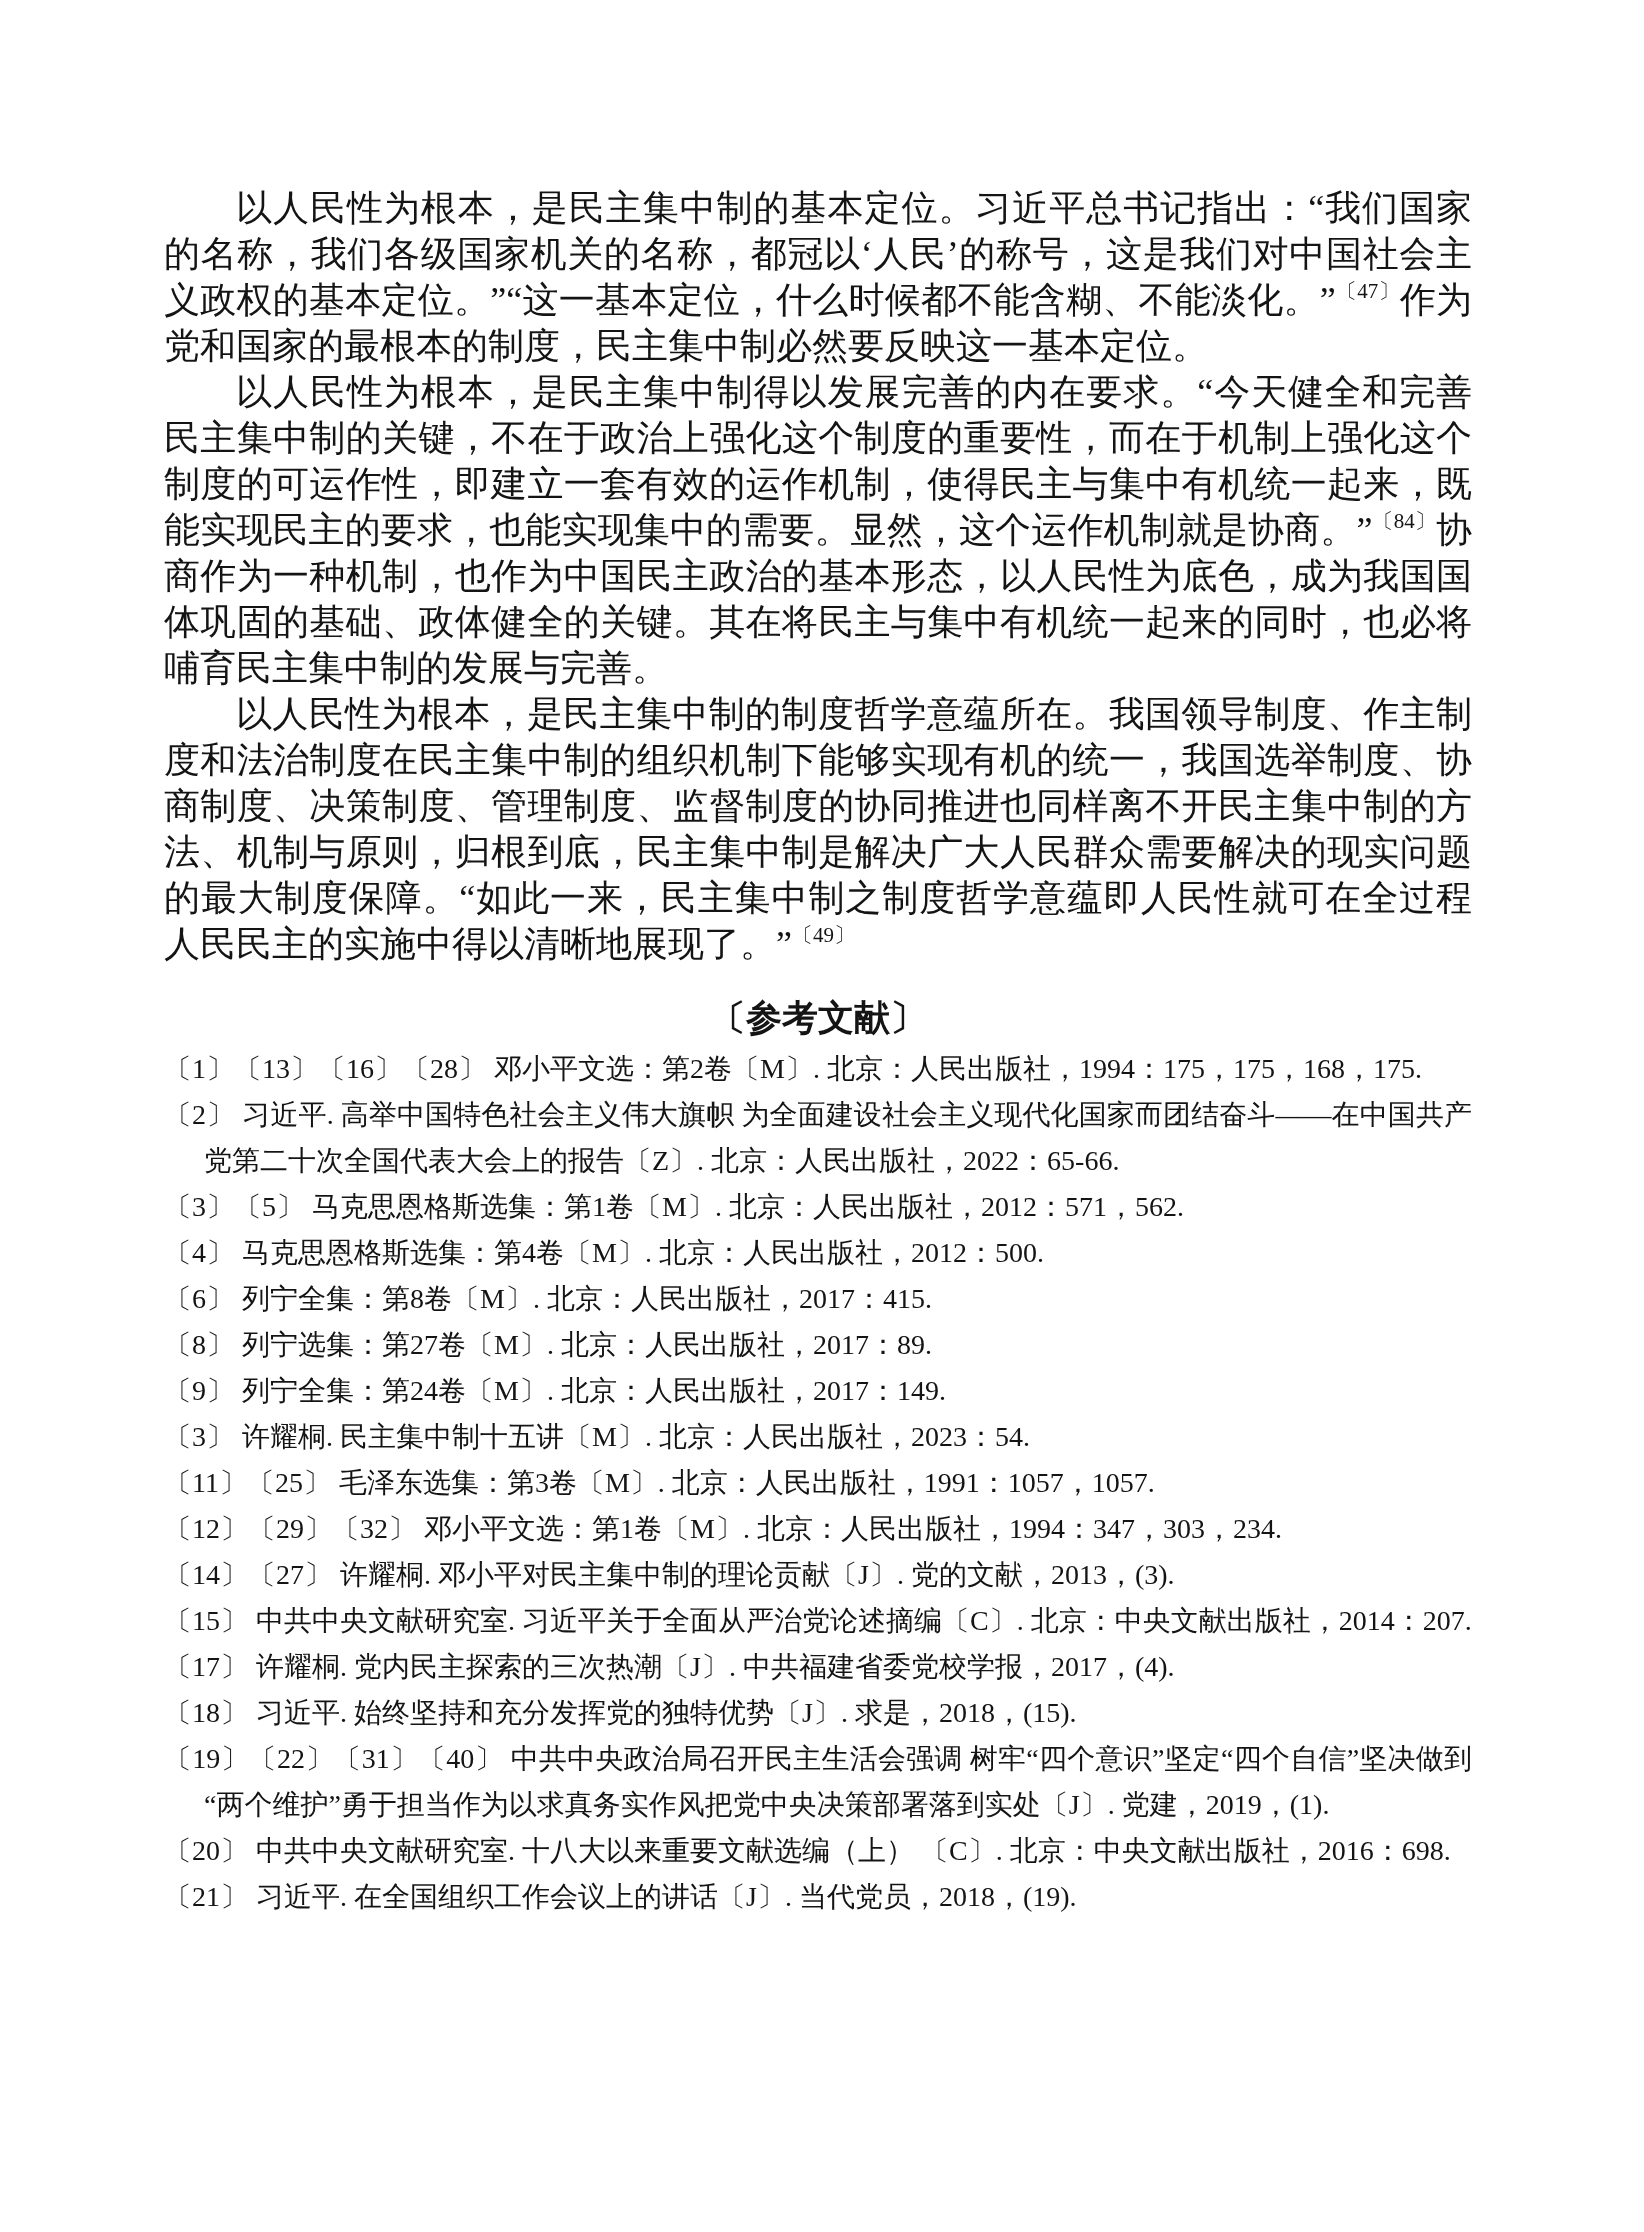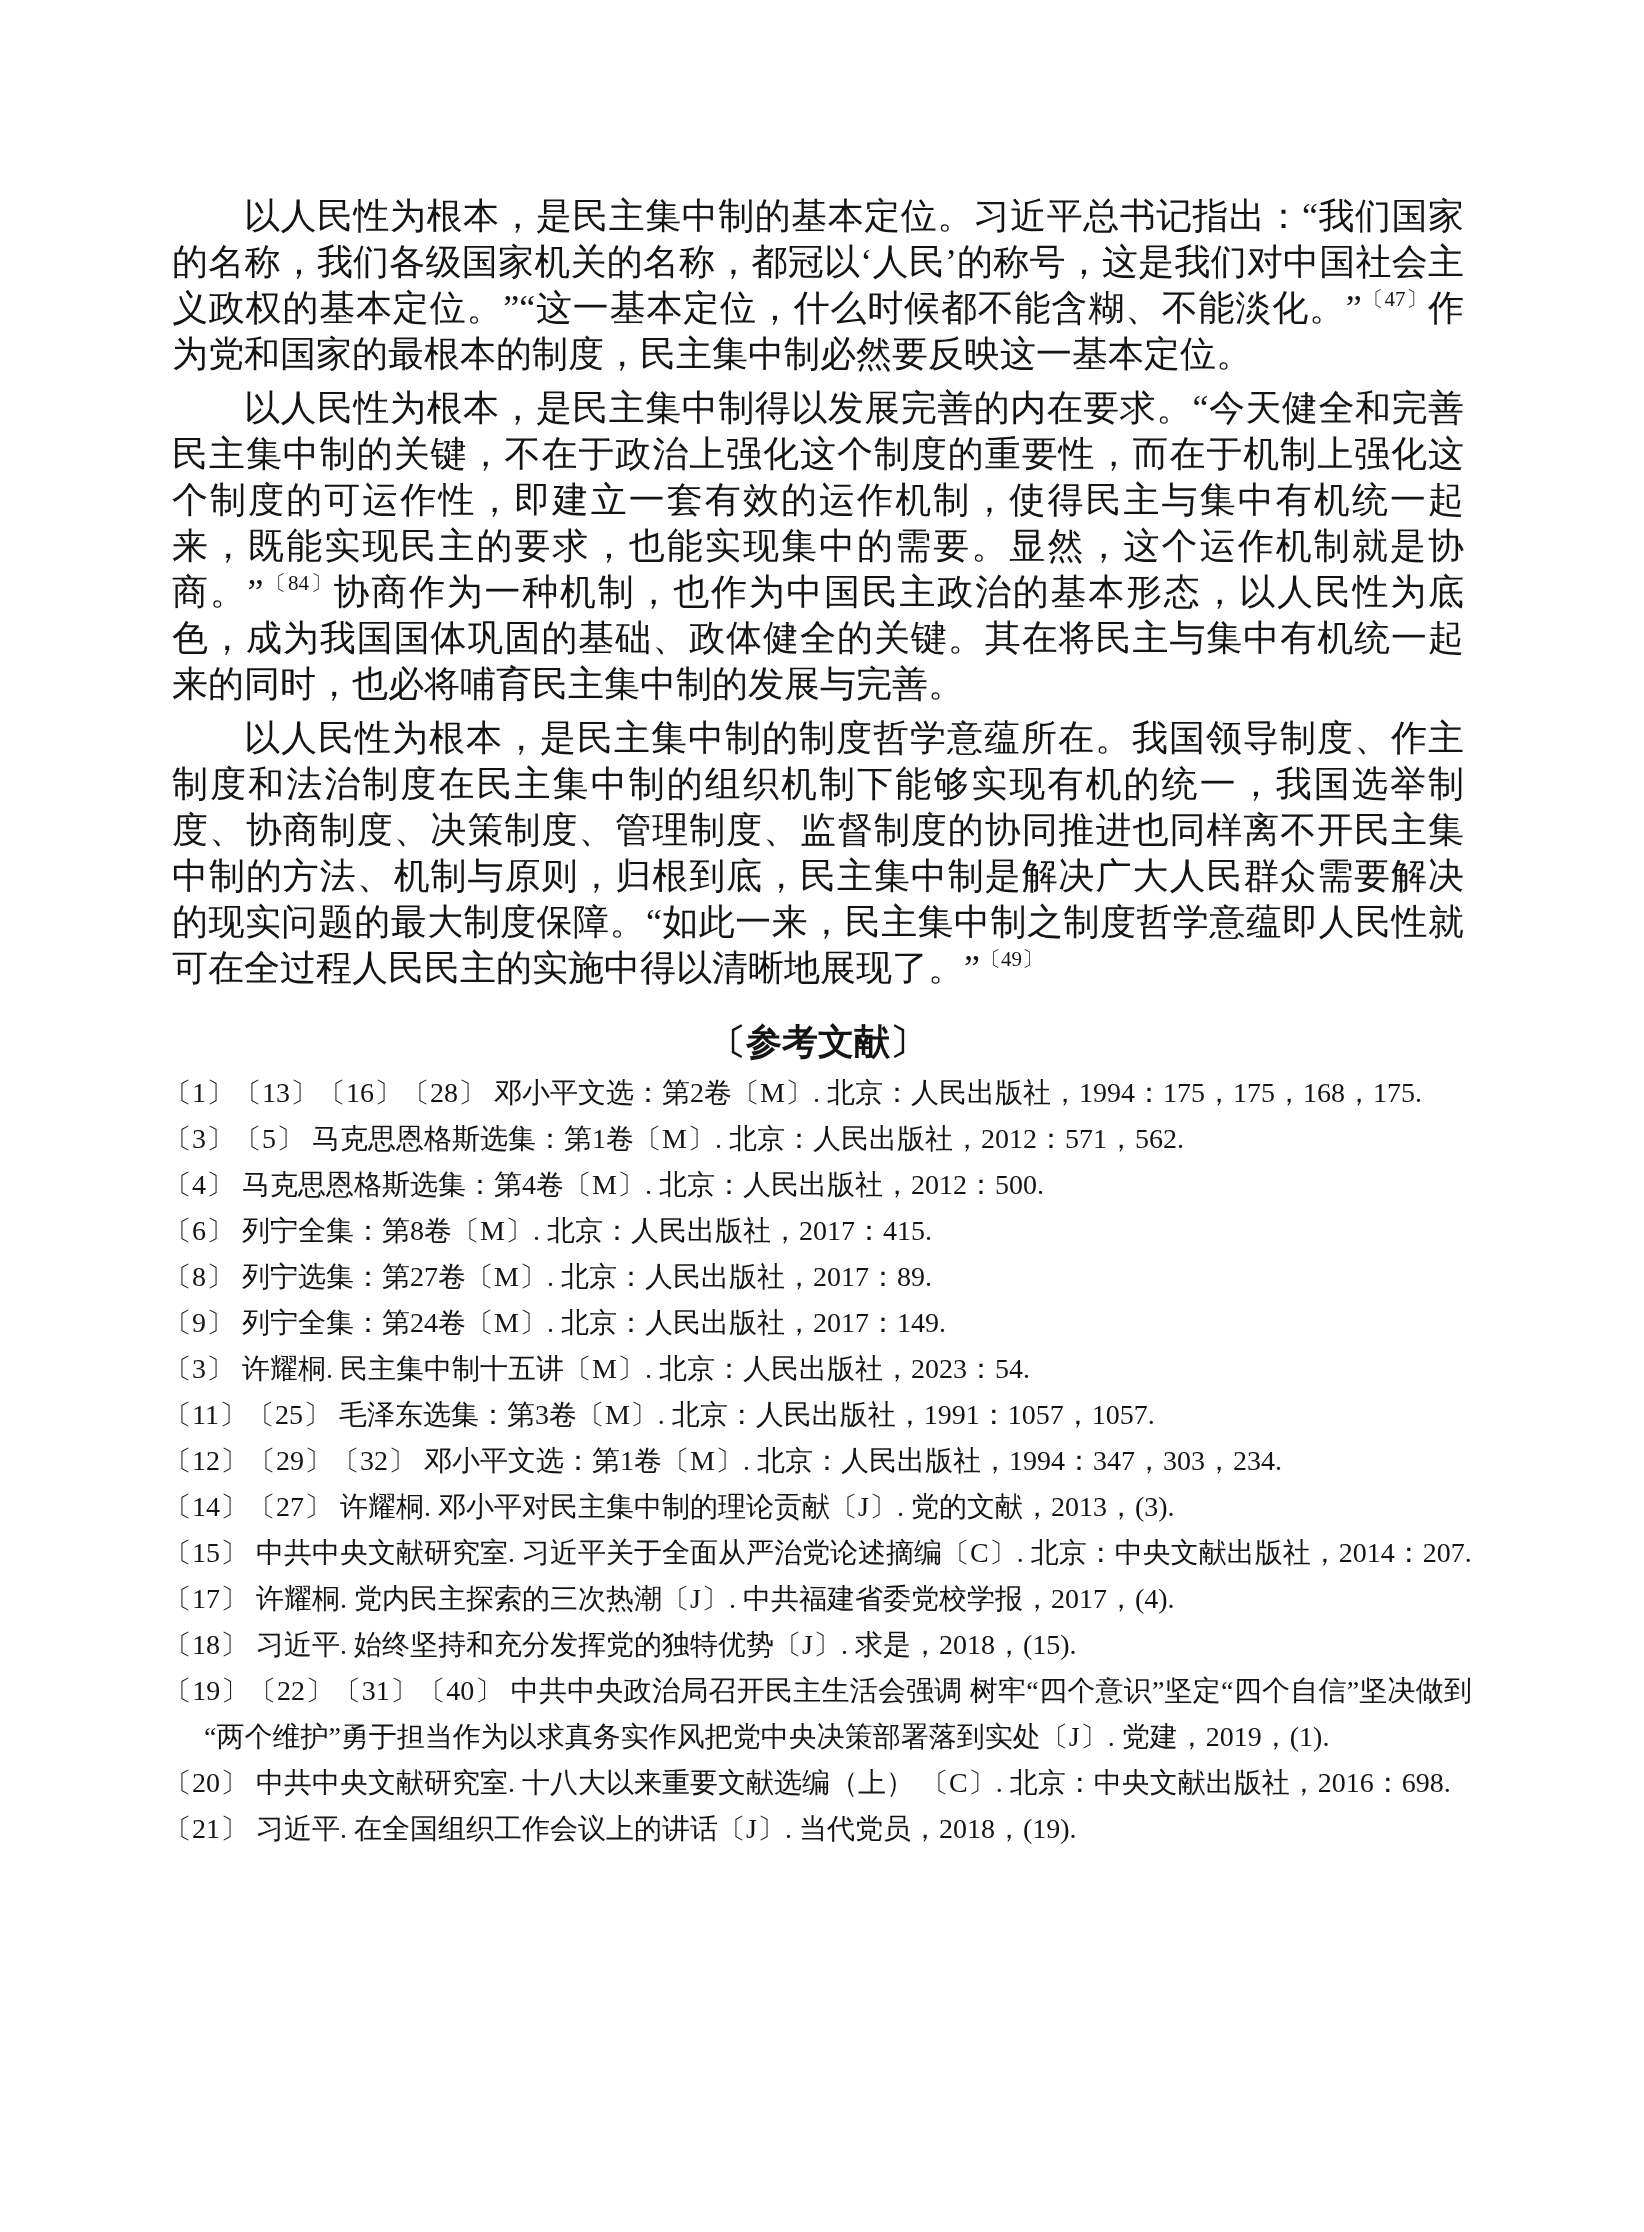--- a/index.html
+++ b/index.html
@@ -12,21 +12,21 @@
     width: 1645px;
     min-height: 2233px;
     margin: 0 auto;
     background: #ffffff;
     box-sizing: border-box;
     padding: 185px 173px 60px 164px;
     color: #141414;
     font-family: "Liberation Serif", "DejaVu Serif", serif;
   }
   .body-text p.para {
-    margin: 8px;
+    margin: 0;
     font-size: 36px;
     line-height: 46px;
     text-align: justify;
     text-justify: inter-ideograph;
     text-indent: 72px;
     letter-spacing: 0px;
   }
   sup.fnref {
     font-size: 21px;
     line-height: 0;
@@ -63,20 +63,21 @@
   <div class="body-text" id="paragraphs">
       <p class="para">以人民性为根本，是民主集中制的基本定位。习近平总书记指出：“我们国家的名称，我们各级国家机关的名称，都冠以‘人民’的称号，这是我们对中国社会主义政权的基本定位。”“这一基本定位，什么时候都不能含糊、不能淡化。”<sup class="fnref">〔47〕</sup>作为党和国家的最根本的制度，民主集中制必然要反映这一基本定位。</p>
       <p class="para">以人民性为根本，是民主集中制得以发展完善的内在要求。“今天健全和完善民主集中制的关键，不在于政治上强化这个制度的重要性，而在于机制上强化这个制度的可运作性，即建立一套有效的运作机制，使得民主与集中有机统一起来，既能实现民主的要求，也能实现集中的需要。显然，这个运作机制就是协商。”<sup class="fnref">〔84〕</sup>协商作为一种机制，也作为中国民主政治的基本形态，以人民性为底色，成为我国国体巩固的基础、政体健全的关键。其在将民主与集中有机统一起来的同时，也必将哺育民主集中制的发展与完善。</p>
       <p class="para">以人民性为根本，是民主集中制的制度哲学意蕴所在。我国领导制度、作主制度和法治制度在民主集中制的组织机制下能够实现有机的统一，我国选举制度、协商制度、决策制度、管理制度、监督制度的协同推进也同样离不开民主集中制的方法、机制与原则，归根到底，民主集中制是解决广大人民群众需要解决的现实问题的最大制度保障。“如此一来，民主集中制之制度哲学意蕴即人民性就可在全过程人民民主的实施中得以清晰地展现了。”<sup class="fnref">〔49〕</sup></p>
     </div>
 
   <h2 class="ref-heading">〔参考文献〕</h2>
 
   <div class="refs" id="refs">
       <div class="ref-item"><span class="ref-label">〔1〕〔13〕〔16〕〔28〕</span><span class="ref-text">邓小平文选：第2卷〔M〕. 北京：人民出版社，1994：175，175，168，175.</span></div>
+      <div class="ref-item"><span class="ref-label">〔2〕</span><span class="ref-text">习近平. 高举中国特色社会主义伟大旗帜 为全面建设社会主义现代化国家而团结奋斗——在中国共产党第二十次全国代表大会上的报告〔Z〕. 北京：人民出版社，2022：65-66.</span></div>
       <div class="ref-item"><span class="ref-label">〔3〕〔5〕</span><span class="ref-text">马克思恩格斯选集：第1卷〔M〕. 北京：人民出版社，2012：571，562.</span></div>
       <div class="ref-item"><span class="ref-label">〔4〕</span><span class="ref-text">马克思恩格斯选集：第4卷〔M〕. 北京：人民出版社，2012：500.</span></div>
       <div class="ref-item"><span class="ref-label">〔6〕</span><span class="ref-text">列宁全集：第8卷〔M〕. 北京：人民出版社，2017：415.</span></div>
       <div class="ref-item"><span class="ref-label">〔8〕</span><span class="ref-text">列宁选集：第27卷〔M〕. 北京：人民出版社，2017：89.</span></div>
       <div class="ref-item"><span class="ref-label">〔9〕</span><span class="ref-text">列宁全集：第24卷〔M〕. 北京：人民出版社，2017：149.</span></div>
       <div class="ref-item"><span class="ref-label">〔3〕</span><span class="ref-text">许耀桐. 民主集中制十五讲〔M〕. 北京：人民出版社，2023：54.</span></div>
       <div class="ref-item"><span class="ref-label">〔11〕〔25〕</span><span class="ref-text">毛泽东选集：第3卷〔M〕. 北京：人民出版社，1991：1057，1057.</span></div>
       <div class="ref-item"><span class="ref-label">〔12〕〔29〕〔32〕</span><span class="ref-text">邓小平文选：第1卷〔M〕. 北京：人民出版社，1994：347，303，234.</span></div>
       <div class="ref-item"><span class="ref-label">〔14〕〔27〕</span><span class="ref-text">许耀桐. 邓小平对民主集中制的理论贡献〔J〕. 党的文献，2013，(3).</span></div>
       <div class="ref-item"><span class="ref-label">〔15〕</span><span class="ref-text">中共中央文献研究室. 习近平关于全面从严治党论述摘编〔C〕. 北京：中央文献出版社，2014：207.</span></div>

